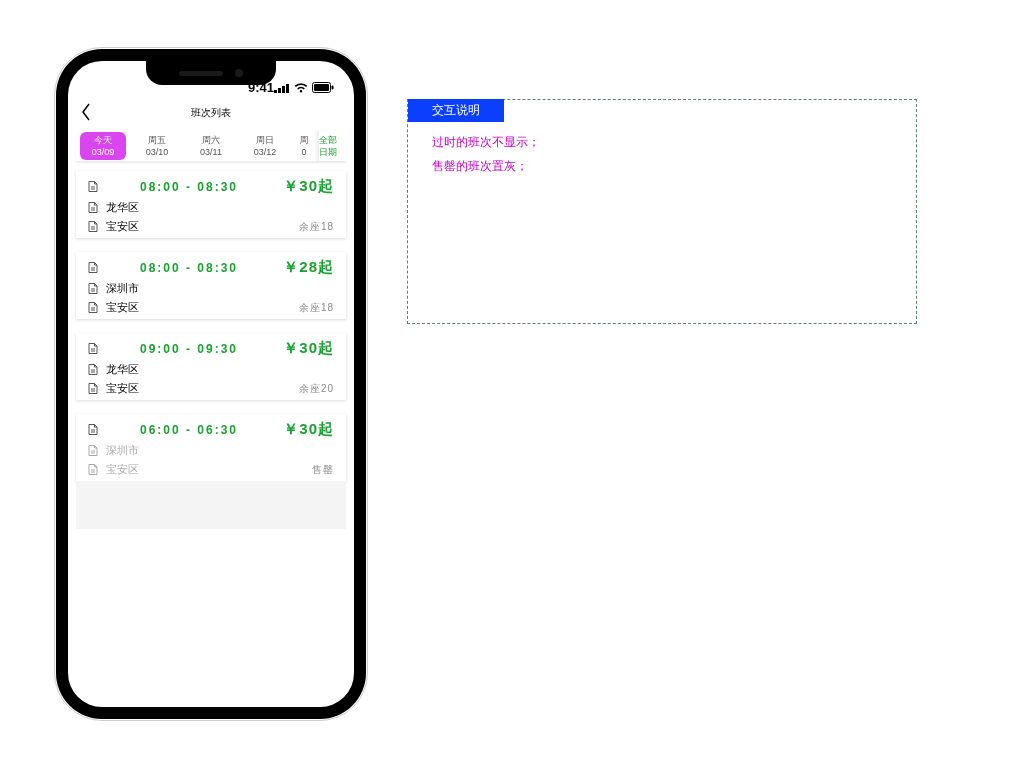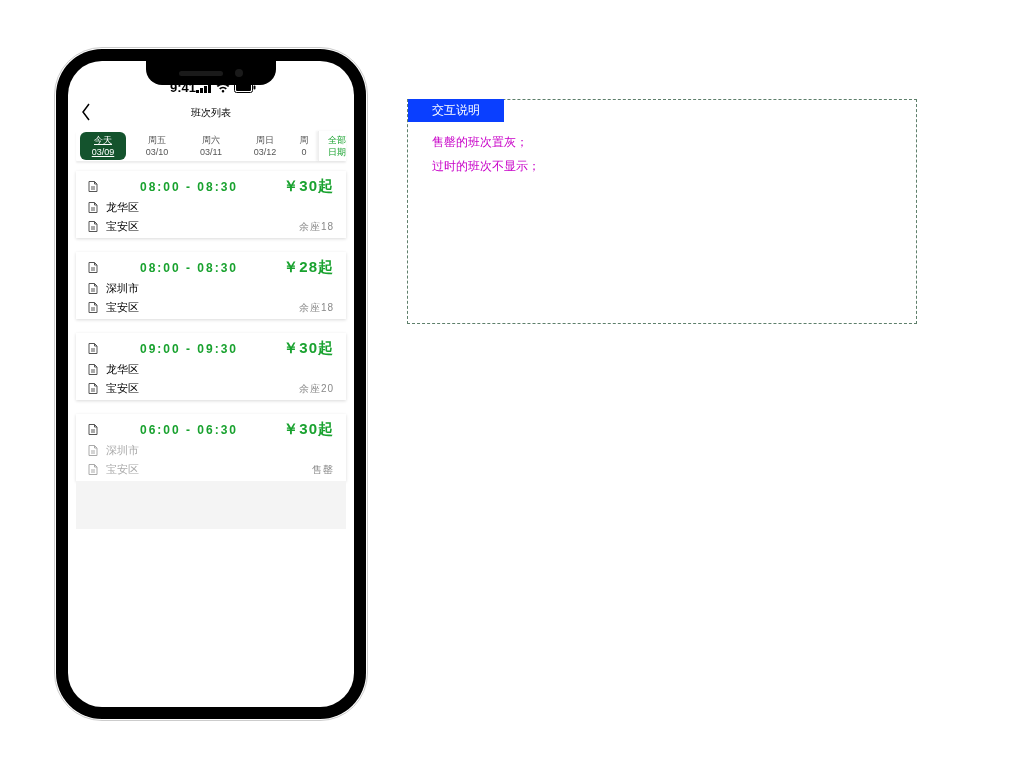--- a/index.html
+++ b/index.html
@@ -35,21 +35,21 @@
     position: absolute; left: 50%; top: 0; transform: translateX(-50%);
     width: 130px; height: 24px; background:#000;
     border-bottom-left-radius: 16px; border-bottom-right-radius: 16px;
     z-index: 50;
     display:flex; align-items:center; justify-content:center; gap:12px;
   }
   .notch .speaker { width: 44px; height: 5px; background:#1a1a1a; border-radius:3px; }
   .notch .camera  { width: 8px; height:8px; border-radius:50%; background:#1a1a1a; }
 
   .statusbar {
-    height: 38px; display:flex; align-items:flex-end; justify-content:center;
+    height: 38px; display:flex; align-items:flex-end; justify-content:flex-end;
     padding: 0 20px 4px 24px; font-weight:600; font-size:13px;
   }
   .status-right { display:flex; gap:4px; align-items:flex-end; padding-bottom:2px; }
   .status-right svg { display:block; }
 
   .navbar {
     height: 28px; display:flex; align-items:center; position: relative;
     padding: 0 12px;
   }
   .back-chevron {
@@ -74,31 +74,31 @@
   .chip {
     flex: 0 0 auto;
     width: 46px;
     padding: 2px 0;
     text-align:center;
     font-size: 9px; line-height: 12px;
     border-radius: 6px;
     margin: 1px 4px;
     color:#555;
   }
-  .chip.active { background:#14532d; color:#fff;text-decoration:underline; }
+  .chip.active { background:#d946ef; color:#fff; }
   .chip.clipped { width: 16px; overflow: hidden; }
   .chip .row1 { display:block; }
   .chip .row2 { display:block; }
   .alldate {
     position:absolute; right:0; top:0; height:100%;
     width: 28px; background:#fff;
     border-left:1px solid #eee;
     box-shadow: -2px 0 2px rgba(0,0,0,.06);
     font-size:9px; color:#19a22f; line-height:12px;
-    display:flex; flex-direction:column; align-items:flex-end; justify-content:center;
+    display:flex; flex-direction:column; align-items:flex-start; justify-content:center;
   }
 
   
   .list {
     margin: 10px 8px 0;
   }
   .card {
     background:#fff;
     box-shadow: 0 1px 3px rgba(0,0,0,.15);
     margin-bottom: 14px;
@@ -327,18 +327,18 @@
 
       </div>
       <div class="listbg"></div>
 
     </div>
   </div>
 
   <div class="annot">
     <div class="annot-header">交互说明</div>
     <div class="annot-body">
+      <div>过时的班次不显示；</div>
       <div>售罄的班次置灰；</div>
-      <div>过时的班次不显示；</div>
     </div>
   </div>
 
 </div>
 
 </body></html>

